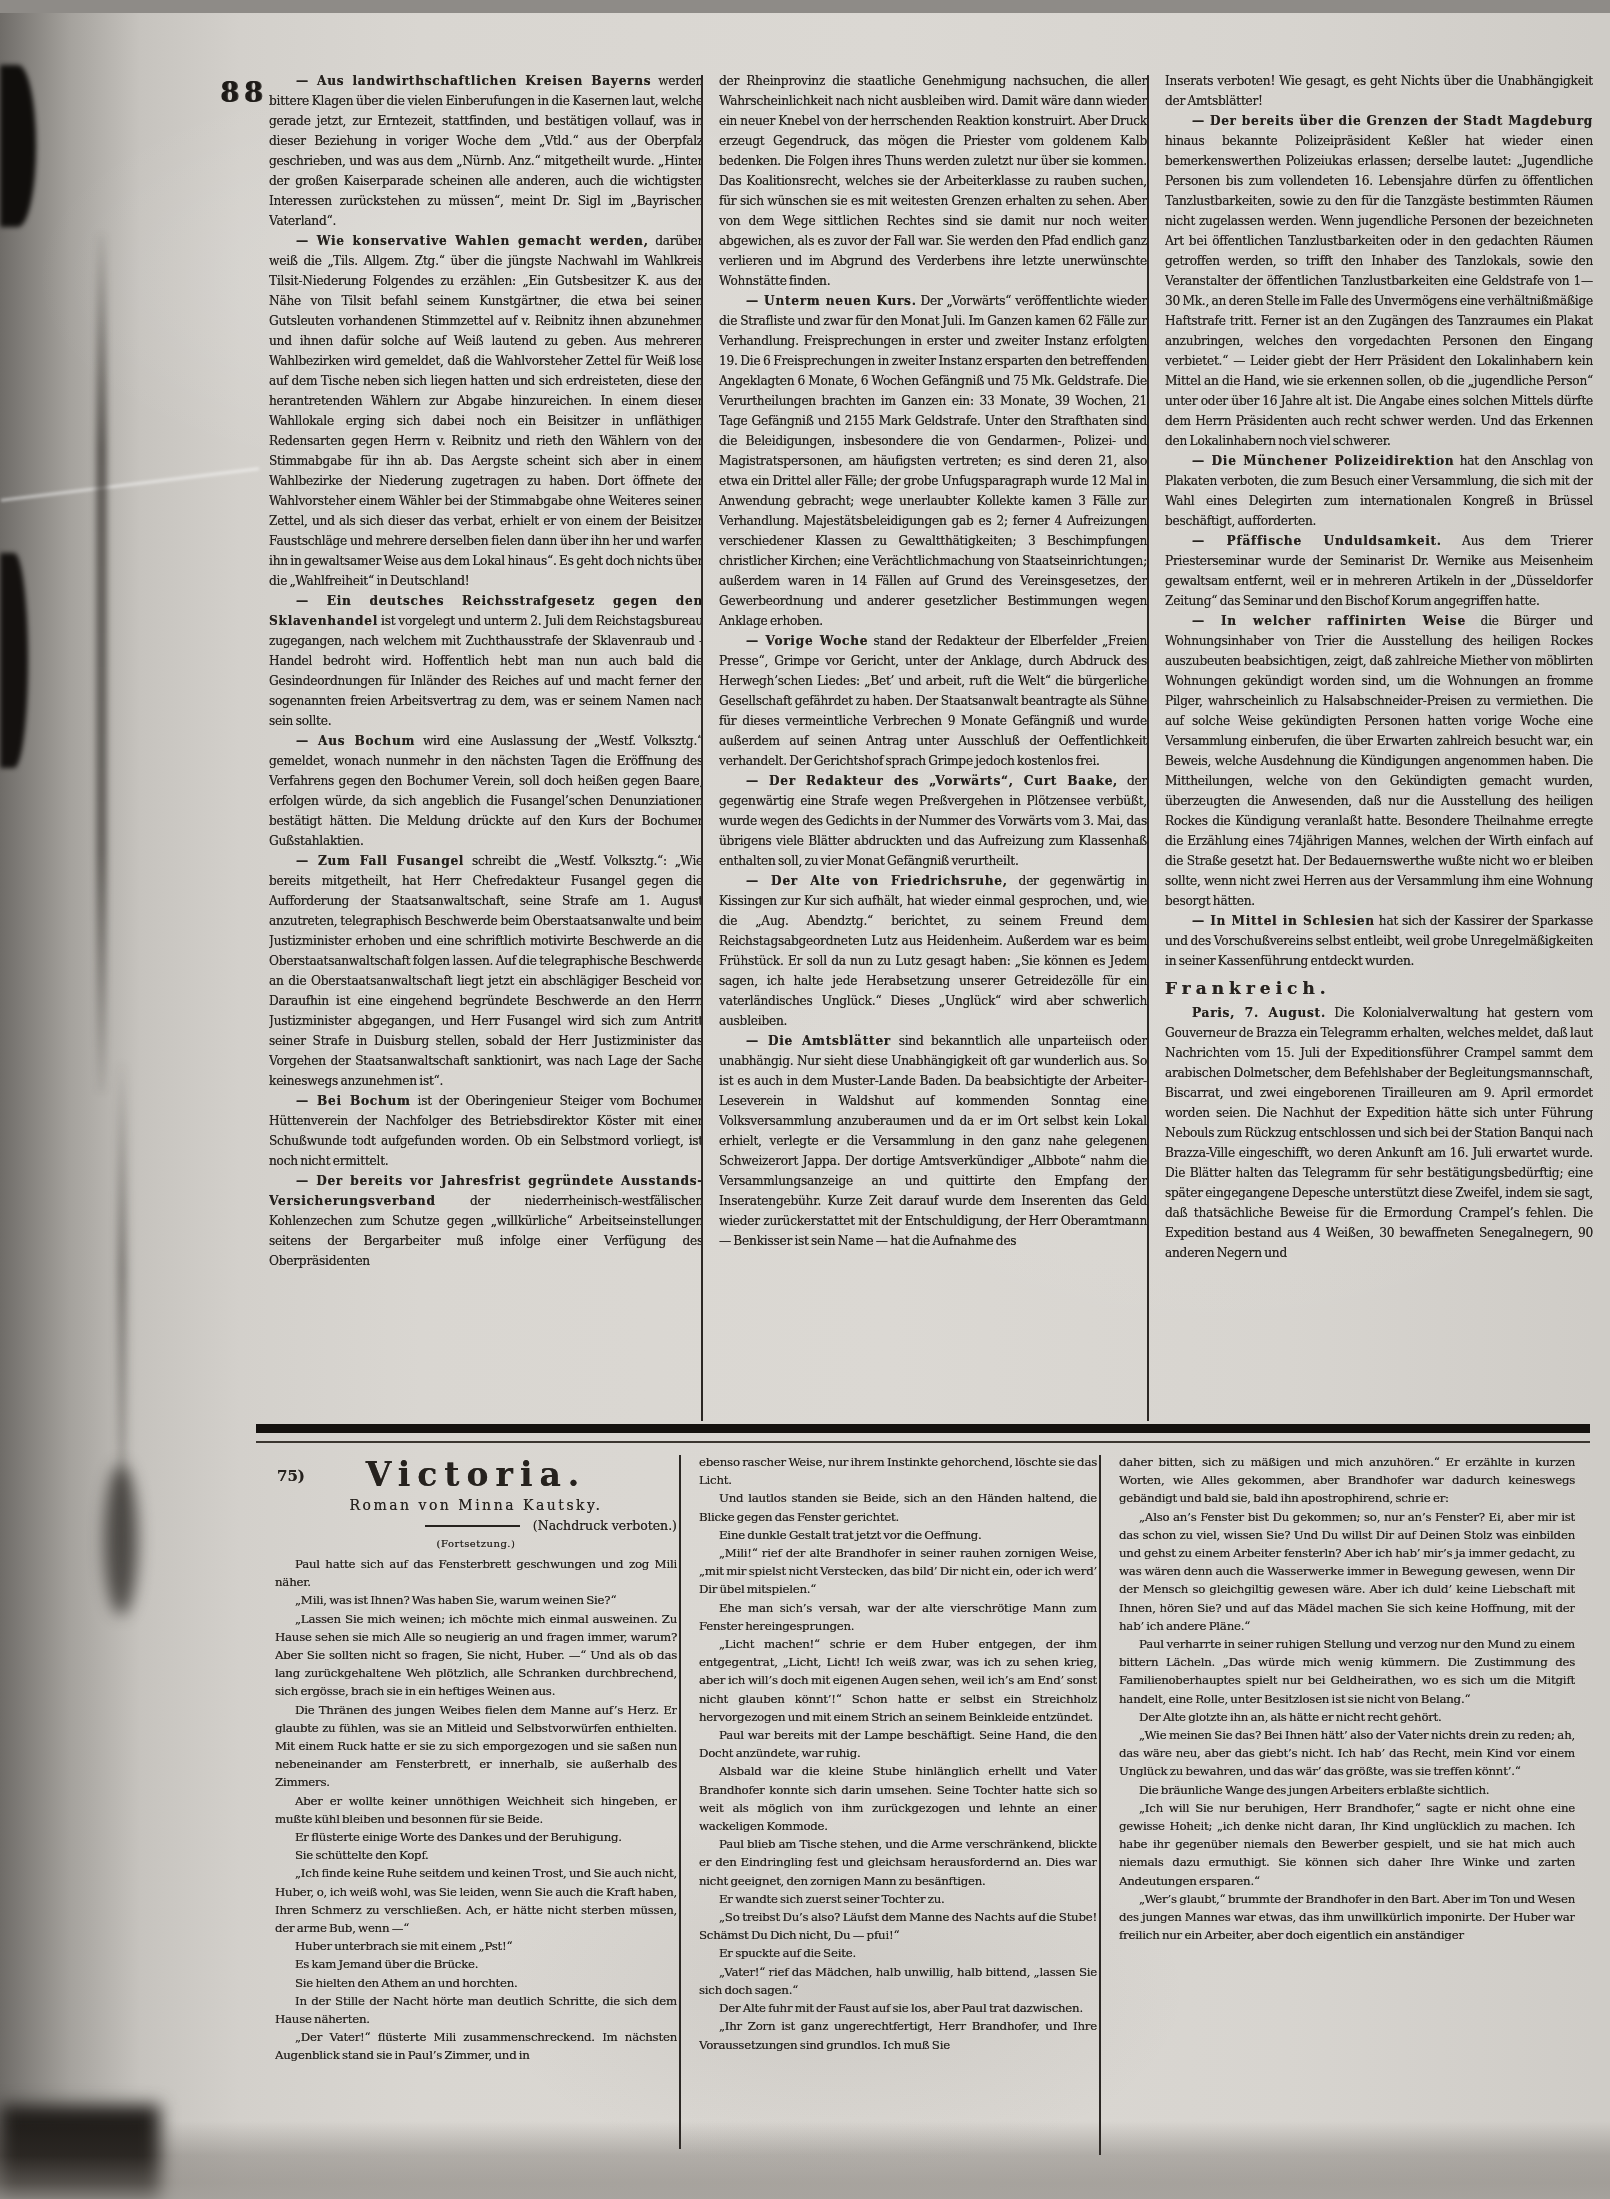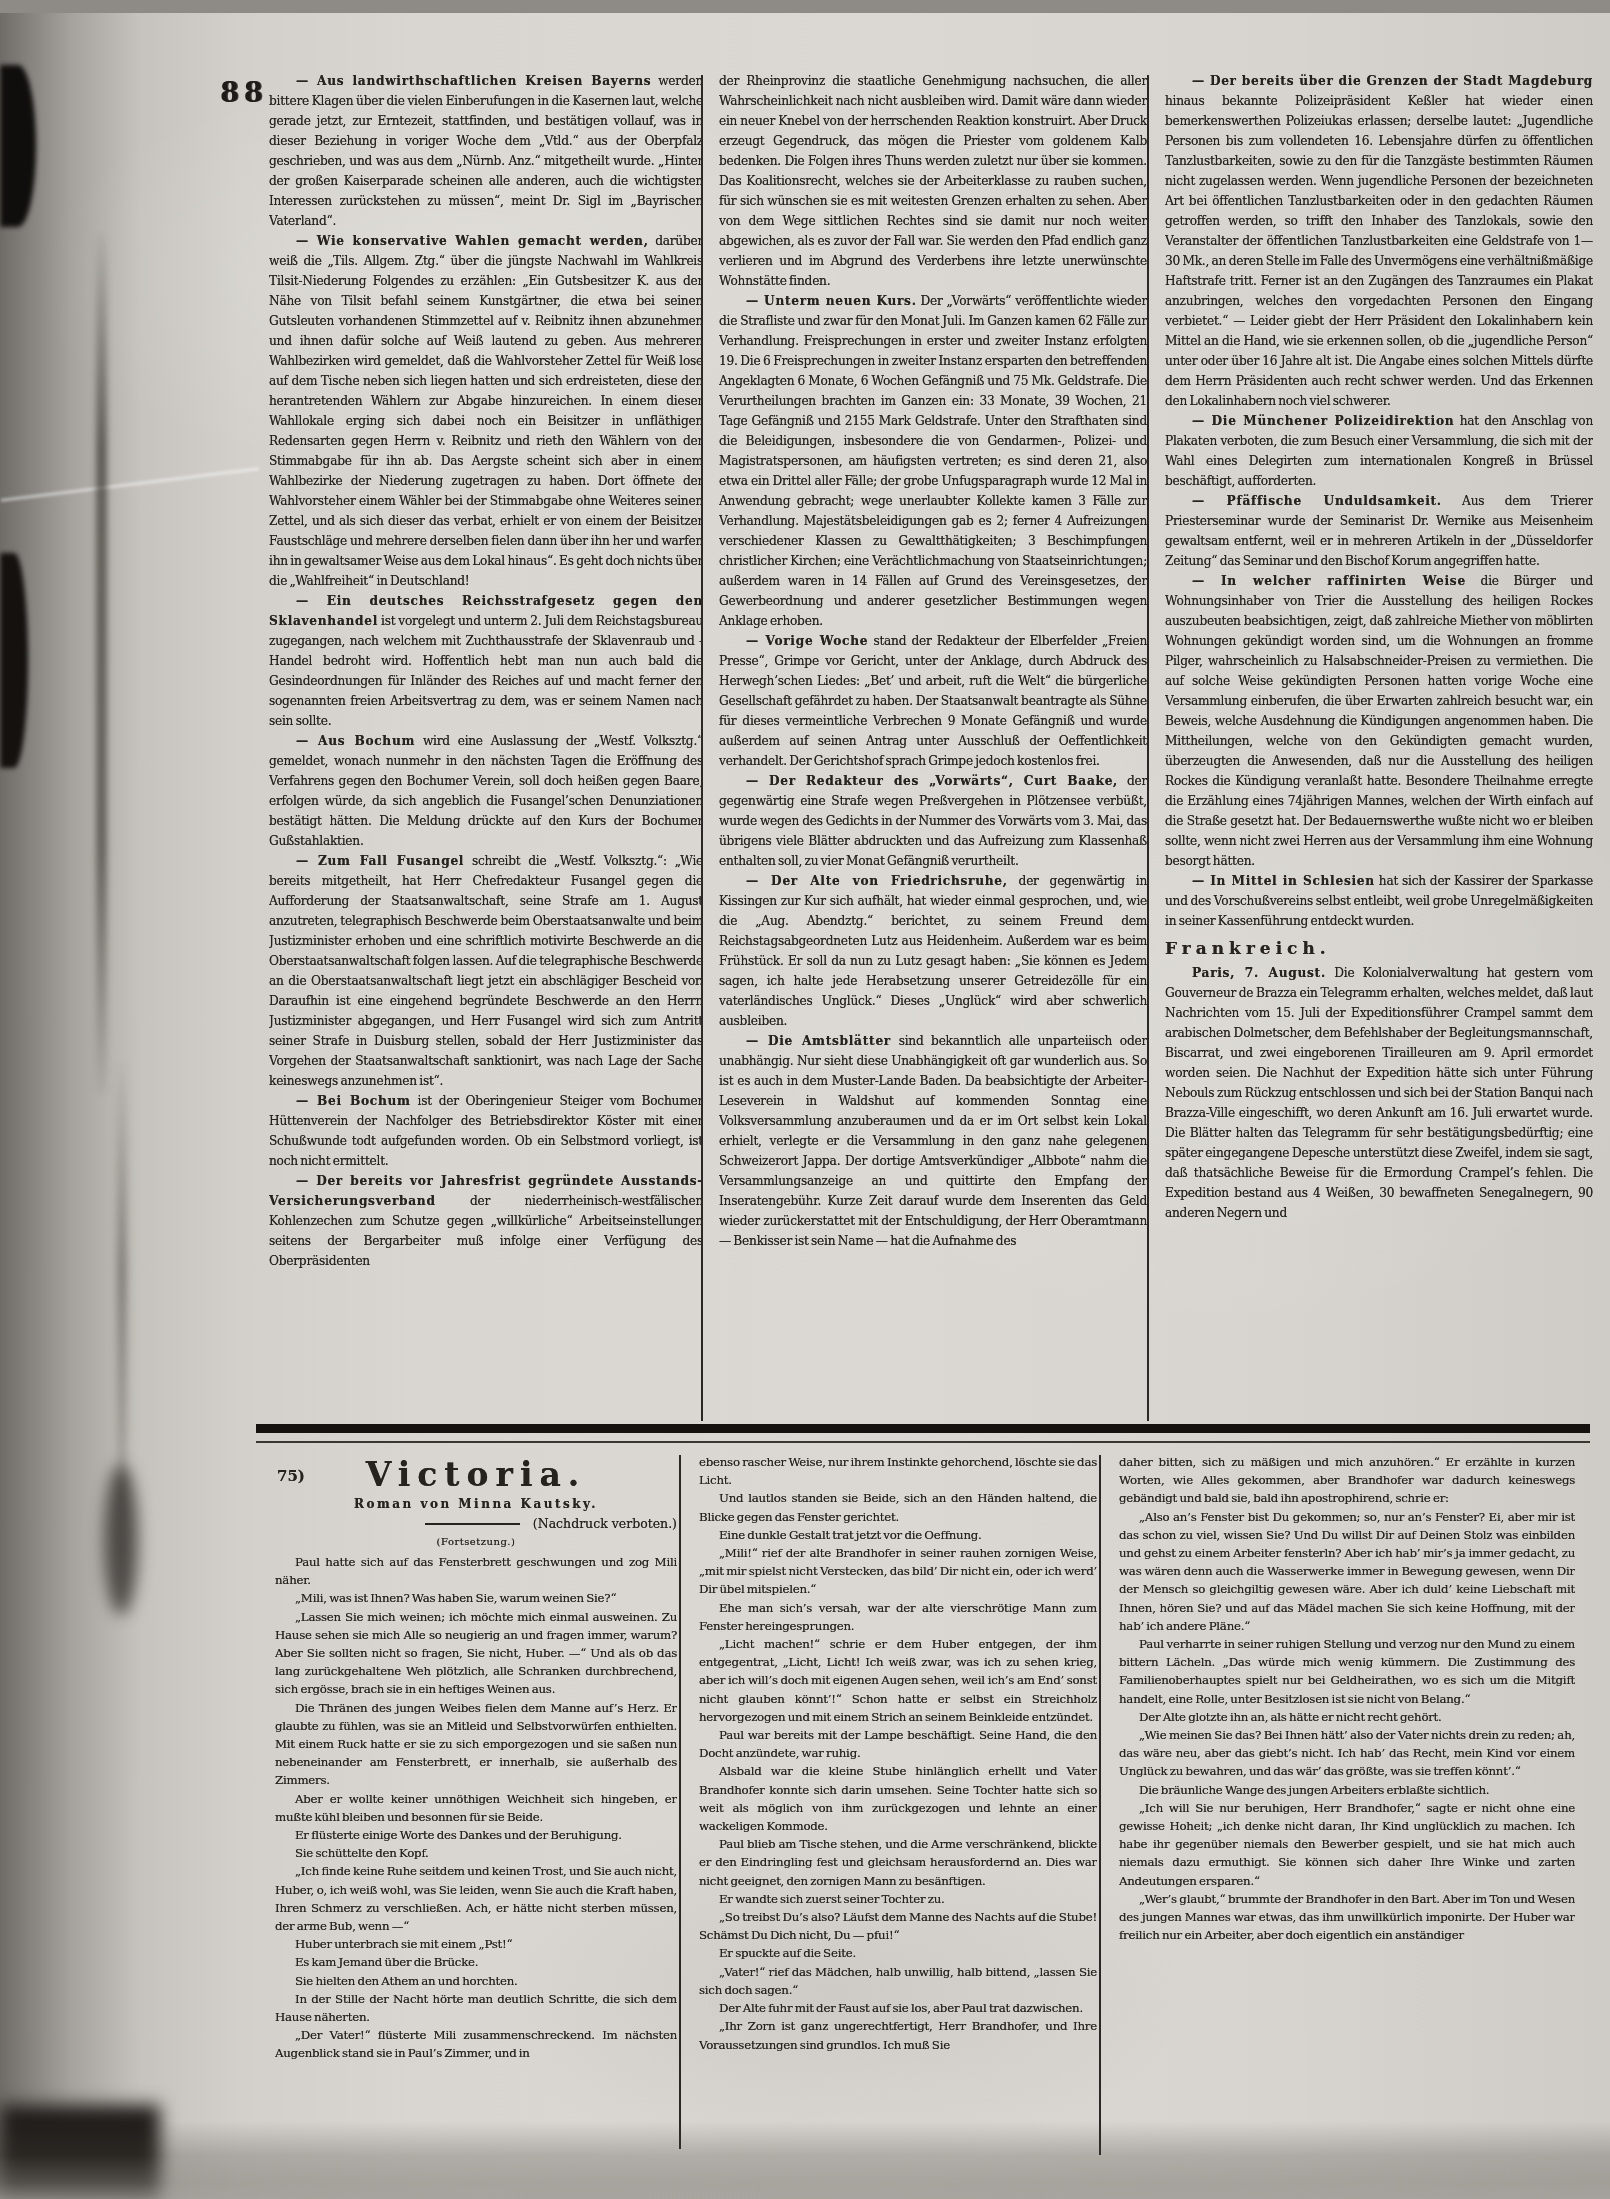--- a/index.html
+++ b/index.html
@@ -44,21 +44,21 @@
   .vp{margin:0;text-indent:20px;text-align:justify;}
   .cont{text-indent:0;}
   .vrule{position:absolute;width:2px;background:#2b2724;}
   .hrule-thick{position:absolute;left:256px;top:1411px;width:1334px;height:9px;background:#14110e;}
   .hrule-thin{position:absolute;left:256px;top:1428px;width:1334px;height:2px;background:#3a352f;}
   .country{font-weight:bold;font-size:17px;letter-spacing:5px;text-align:left;margin:7px 0 5px 0;text-indent:0;}
   
   .fh{position:relative;text-align:center;margin-bottom:6px;}
   .fh-num{position:absolute;left:2px;top:12px;font-size:15px;font-weight:bold;}
   .fh-title{font-size:33px;font-weight:bold;letter-spacing:7px;line-height:40px;}
-  .fh-byline{font-size:12px;font-weight:bold;letter-spacing:2.5px;margin-top:2px;}
+  .fh-byline{font-size:14px;font-weight:normal;letter-spacing:2.5px;margin-top:2px;}
   .fh-row2{position:relative;height:20px;margin-top:3px;}
   .fh-rule{position:absolute;left:150px;top:9px;width:95px;height:1.5px;background:#26221e;}
   .fh-notice{position:absolute;right:0;top:2px;font-size:12.5px;}
   .fh-cont{font-size:10px;margin-top:2px;letter-spacing:.5px;}
 </style>
 </head>
 <body>
 
 <div class="page">
   <div class="grain"></div>
@@ -94,20 +94,21 @@
       <p class="np"><span class="lead">— Der Redakteur des „Vorwärts“, Curt Baake,</span><span> der gegenwärtig eine Strafe wegen Preßvergehen in Plötzensee verbüßt, wurde wegen des Gedichts in der Nummer des Vorwärts vom 3. Mai, das übrigens viele Blätter abdruckten und das Aufreizung zum Klassenhaß enthalten soll, zu vier Monat Gefängniß verurtheilt.</span></p>
 
       <p class="np"><span class="lead">— Der Alte von Friedrichsruhe,</span><span> der gegenwärtig in Kissingen zur Kur sich aufhält, hat wieder einmal gesprochen, und, wie die „Aug. Abendztg.“ berichtet, zu seinem Freund dem Reichstagsabgeordneten Lutz aus Heidenheim. Außerdem war es beim Frühstück. Er soll da nun zu Lutz gesagt haben: „Sie können es Jedem sagen, ich halte jede Herabsetzung unserer Getreidezölle für ein vaterländisches Unglück.“ Dieses „Unglück“ wird aber schwerlich ausbleiben.</span></p>
 
       <p class="np"><span class="lead">— Die Amtsblätter</span><span> sind bekanntlich alle unparteiisch oder unabhängig. Nur sieht diese Unabhängigkeit oft gar wunderlich aus. So ist es auch in dem Muster-Lande Baden. Da beabsichtigte der Arbeiter-Leseverein in Waldshut auf kommenden Sonntag eine Volksversammlung anzuberaumen und da er im Ort selbst kein Lokal erhielt, verlegte er die Versammlung in den ganz nahe gelegenen Schweizerort Jappa. Der dortige Amtsverkündiger „Albbote“ nahm die Versammlungsanzeige an und quittirte den Empfang der Inseratengebühr. Kurze Zeit darauf wurde dem Inserenten das Geld wieder zurückerstattet mit der Entschuldigung, der Herr Oberamtmann — Benkisser ist sein Name — hat die Aufnahme des</span></p>
     </div>
 
   <div class="col" style="left:1158px;top:58px;width:428px;height:1350px;">
     <div class="news-col ink">
 
+        <p class="np cont"><span class="lead"></span><span>Inserats verboten! Wie gesagt, es geht Nichts über die Unabhängigkeit der Amtsblätter!</span></p>
 
         <p class="np"><span class="lead">— Der bereits über die Grenzen der Stadt Magdeburg</span><span> hinaus bekannte Polizeipräsident Keßler hat wieder einen bemerkenswerthen Polizeiukas erlassen; derselbe lautet: „Jugendliche Personen bis zum vollendeten 16. Lebensjahre dürfen zu öffentlichen Tanzlustbarkeiten, sowie zu den für die Tanzgäste bestimmten Räumen nicht zugelassen werden. Wenn jugendliche Personen der bezeichneten Art bei öffentlichen Tanzlustbarkeiten oder in den gedachten Räumen getroffen werden, so trifft den Inhaber des Tanzlokals, sowie den Veranstalter der öffentlichen Tanzlustbarkeiten eine Geldstrafe von 1—30 Mk., an deren Stelle im Falle des Unvermögens eine verhältnißmäßige Haftstrafe tritt. Ferner ist an den Zugängen des Tanzraumes ein Plakat anzubringen, welches den vorgedachten Personen den Eingang verbietet.“ — Leider giebt der Herr Präsident den Lokalinhabern kein Mittel an die Hand, wie sie erkennen sollen, ob die „jugendliche Person“ unter oder über 16 Jahre alt ist. Die Angabe eines solchen Mittels dürfte dem Herrn Präsidenten auch recht schwer werden. Und das Erkennen den Lokalinhabern noch viel schwerer.</span></p>
 
         <p class="np"><span class="lead">— Die Münchener Polizeidirektion</span><span> hat den Anschlag von Plakaten verboten, die zum Besuch einer Versammlung, die sich mit der Wahl eines Delegirten zum internationalen Kongreß in Brüssel beschäftigt, aufforderten.</span></p>
 
         <p class="np"><span class="lead">— Pfäffische Unduldsamkeit.</span><span> Aus dem Trierer Priesterseminar wurde der Seminarist Dr. Wernike aus Meisenheim gewaltsam entfernt, weil er in mehreren Artikeln in der „Düsseldorfer Zeitung“ das Seminar und den Bischof Korum angegriffen hatte.</span></p>
 
         <p class="np"><span class="lead">— In welcher raffinirten Weise</span><span> die Bürger und Wohnungsinhaber von Trier die Ausstellung des heiligen Rockes auszubeuten beabsichtigen, zeigt, daß zahlreiche Miether von möblirten Wohnungen gekündigt worden sind, um die Wohnungen an fromme Pilger, wahrscheinlich zu Halsabschneider-Preisen zu vermiethen. Die auf solche Weise gekündigten Personen hatten vorige Woche eine Versammlung einberufen, die über Erwarten zahlreich besucht war, ein Beweis, welche Ausdehnung die Kündigungen angenommen haben. Die Mittheilungen, welche von den Gekündigten gemacht wurden, überzeugten die Anwesenden, daß nur die Ausstellung des heiligen Rockes die Kündigung veranlaßt hatte. Besondere Theilnahme erregte die Erzählung eines 74jährigen Mannes, welchen der Wirth einfach auf die Straße gesetzt hat. Der Bedauernswerthe wußte nicht wo er bleiben sollte, wenn nicht zwei Herren aus der Versammlung ihm eine Wohnung besorgt hätten.</span></p>
 
         <p class="np"><span class="lead">— In Mittel in Schlesien</span><span> hat sich der Kassirer der Sparkasse und des Vorschußvereins selbst entleibt, weil grobe Unregelmäßigkeiten in seiner Kassenführung entdeckt wurden.</span></p>

